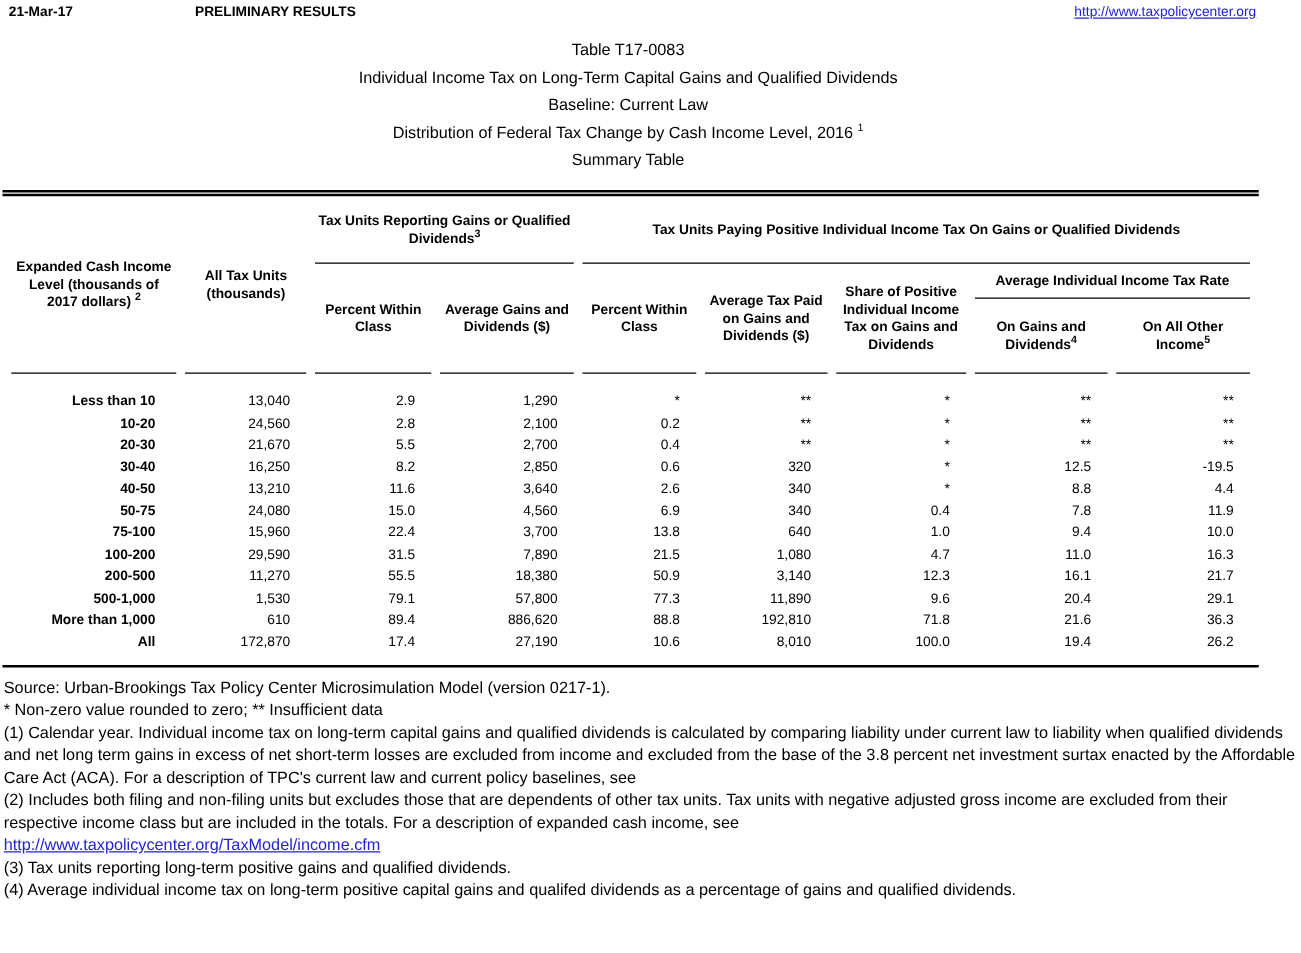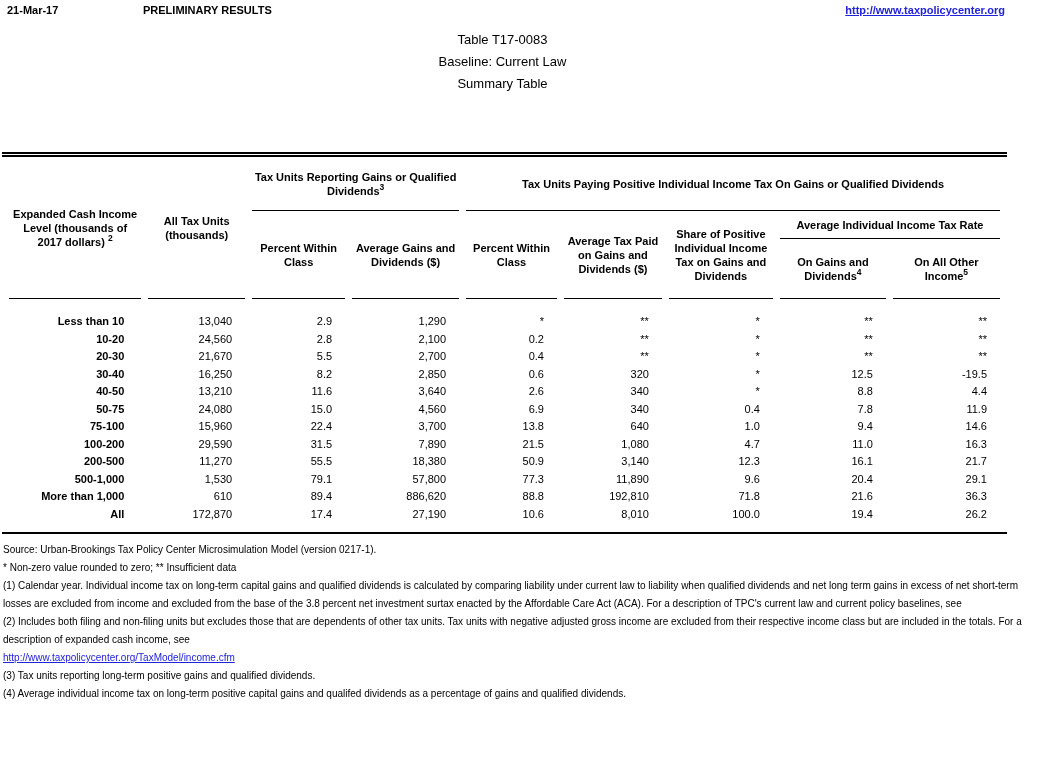--- a/index.html
+++ b/index.html
@@ -12,24 +12,24 @@
     overflow: hidden;
   }
   .page { position: relative; width: 1041px; height: 706px; }
 
   
   .topbar {
     position: absolute; top: 4px; left: 0; width: 1005px;
     font-size: 11px; font-weight: bold;
   }
   .date-label { position: absolute; left: 7px; top: 0; }
-  .prelim-label { position: absolute; left: 143px; top: 0; }
+  .prelim-label { position: absolute; left: 156px; top: 0; }
   .site-url {
     position: absolute; right: 0; top: 0;
-    font-weight: bold;
+    font-weight: normal;
   }
   a.link { color: #2222dd; text-decoration: underline; cursor: pointer; }
 
   
   .title-block {
     position: absolute; top: 29px; left: 0; width: 1005px;
     text-align: center; font-weight: normal; font-size: 13px; line-height: 22px;
   }
   sup { font-size: 8.5px; vertical-align: super; line-height: 0; }
 
@@ -56,38 +56,40 @@
   tbody td {
     text-align: right; white-space: nowrap;
     padding: 1.5px 13px 1.5px 1px; line-height: 14.5px;
   }
   tbody tr:first-child td { padding-top: 15px; }
   tbody td.rowhead { font-weight: bold; padding-right: 17px; }
 
   
   .footer {
     position: absolute; top: 541px; left: 3px; width: 1034px;
-    font-size: 10px; line-height: 18px;
+    font-size: 13px; line-height: 18px;
   }
   .footer .note { margin: 0; }
 </style>
 </head>
 <body>
 
 <div class="page">
 
   <div class="topbar">
     <span class="date-label">21-Mar-17</span>
     <span class="prelim-label">PRELIMINARY RESULTS</span>
     <a class="site-url link">http://www.taxpolicycenter.org</a>
   </div>
 
   <div class="title-block">
     <div>Table T17-0083</div>
+    <div>Individual Income Tax on Long-Term Capital Gains and Qualified Dividends</div>
     <div>Baseline: Current Law</div>
+    <div><span>Distribution of Federal Tax Change by Cash Income Level, 2016</span> <sup>1</sup></div>
     <div>Summary Table</div>
   </div>
 
   <div class="table-block">
     <table class="data-table">
       <colgroup>
         <col style="width:131px">
           <col style="width:96px">
           <col style="width:92px">
         <col style="width:106px">
@@ -194,21 +196,21 @@
           </tr>
           <tr>
             <td class="rowhead">75-100</td>
             <td>15,960</td>
             <td>22.4</td>
             <td>3,700</td>
             <td>13.8</td>
             <td>640</td>
             <td>1.0</td>
             <td>9.4</td>
-            <td>14.6</td>
+            <td>10.0</td>
           </tr>
           <tr>
             <td class="rowhead">100-200</td>
             <td>29,590</td>
             <td>31.5</td>
             <td>7,890</td>
             <td>21.5</td>
             <td>1,080</td>
             <td>4.7</td>
             <td>11.0</td>

